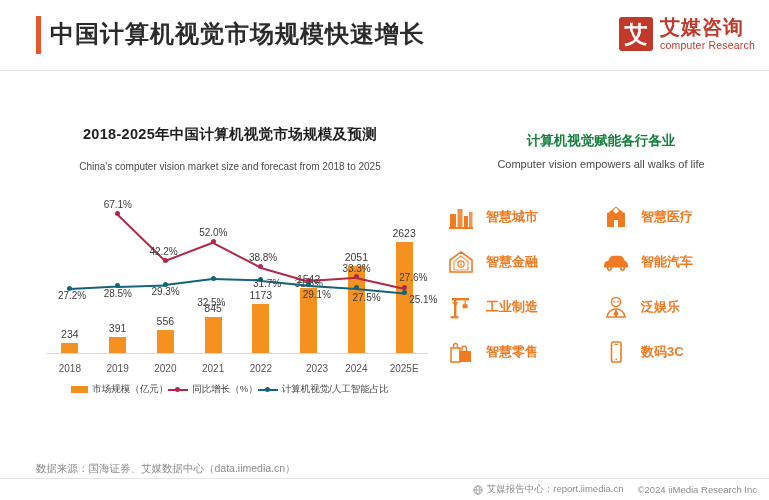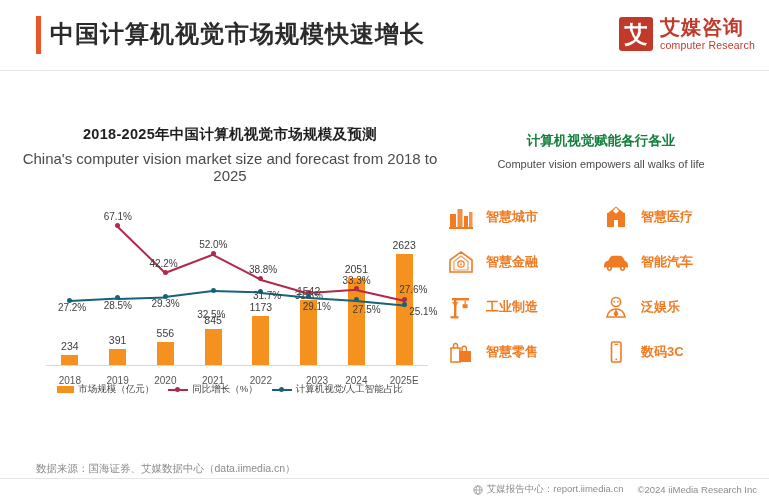--- a/index.html
+++ b/index.html
@@ -36,21 +36,21 @@
     position: absolute; left: 0; top: 70px; width: 769px; height: 1px; background: #e6e6e6;
   }
 
   
   .chart-panel { position: absolute; left: 20px; top: 125px; width: 420px; height: 290px; }
   .chart-title {
     text-align: center; font-size: 14.5px; font-weight: 700; color: #1f1f1f;
     letter-spacing: .3px;
   }
   .chart-subtitle {
-    text-align: center; font-size: 15px; color: #4a4a4a; margin-top: 6px;
+    text-align: center; font-size: 10px; color: #4a4a4a; margin-top: 17px;
   }
   .plot {
     position: relative; margin-top: 14px; width: 420px; height: 190px;
   }
   .axis-line {
     position: absolute; left: 26px; bottom: 22px; width: 382px; height: 1px; background: #d9d9d9;
   }
   .bar {
     position: absolute; bottom: 23px; width: 17px; background: #F5911E;
   }
@@ -68,21 +68,21 @@
   .pt.red { background: #B0294A; }
   .pt.teal { background: #14637A; }
   .seg { position: absolute; height: 1.7px; transform-origin: 0 50%; }
   .seg.red { background: #B0294A; }
   .seg.teal { background: #14637A; }
   .pct {
     position: absolute; font-size: 10px; color: #3c3c3c; white-space: nowrap;
   }
   .legend {
     position: absolute; left: 0; top: 258px; width: 420px;
-    display: flex; justify-content: center; align-items: center; gap: 14px;
+    display: flex; justify-content: center; align-items: center; 
   }
   .legend-item { display: flex; align-items: center; font-size: 9.5px; color: #444; }
   .lg-bar { width: 17px; height: 7px; background: #F5911E; margin-right: 4px; }
   .lg-line { position: relative; width: 20px; height: 7px; margin-right: 4px; }
   .lg-line .ln { position: absolute; top: 3px; left: 0; width: 20px; height: 1.8px; }
   .lg-line .dt { position: absolute; top: 1px; left: 7px; width: 5px; height: 5px; border-radius: 50%; }
 
   
   .apps-panel { position: absolute; left: 446px; top: 132px; width: 310px; }
   .apps-title { text-align: center; font-size: 13.5px; font-weight: 700; color: #15803d; }

